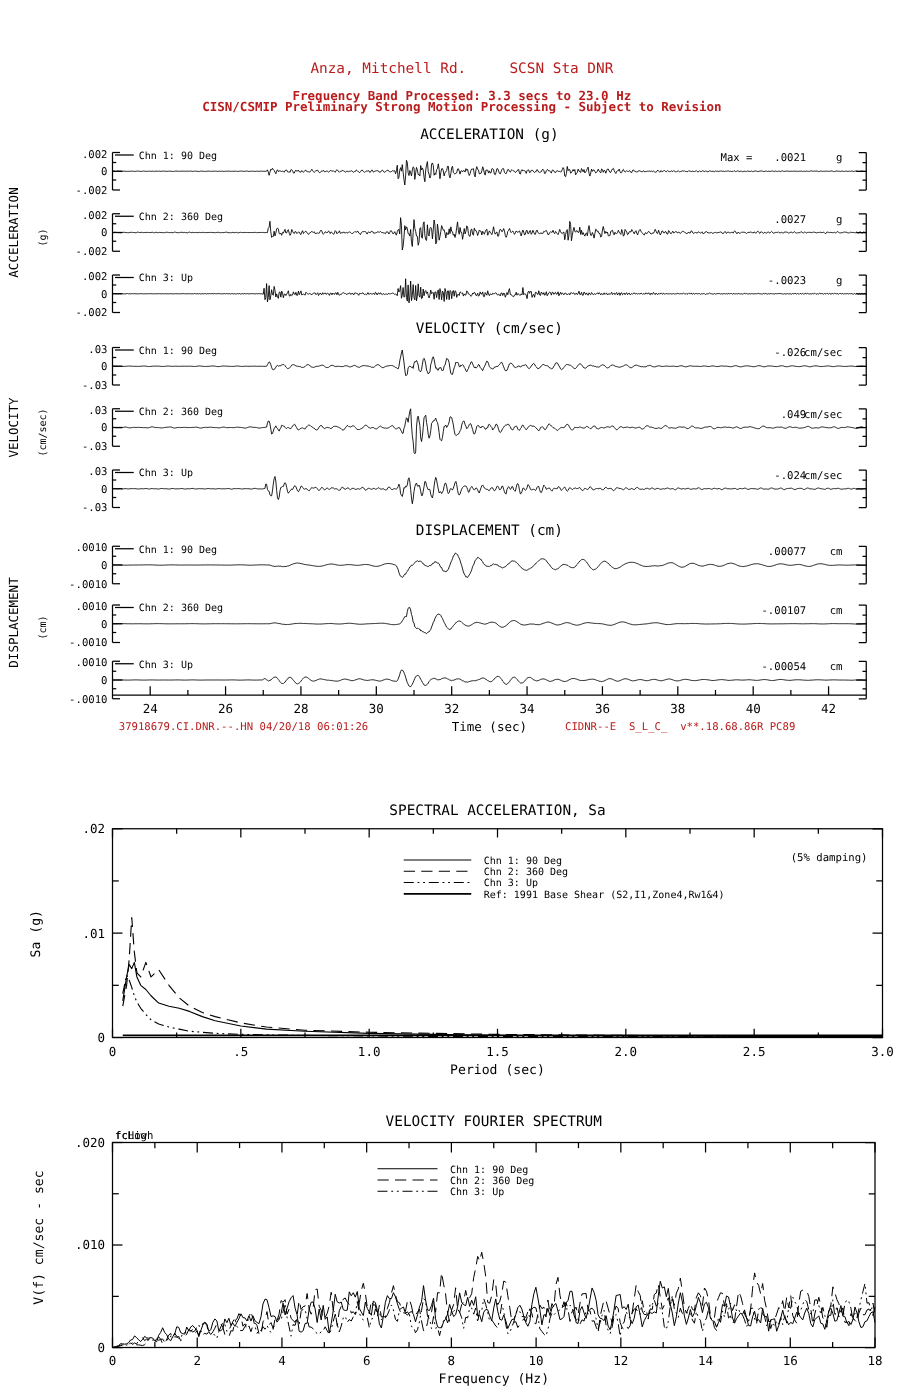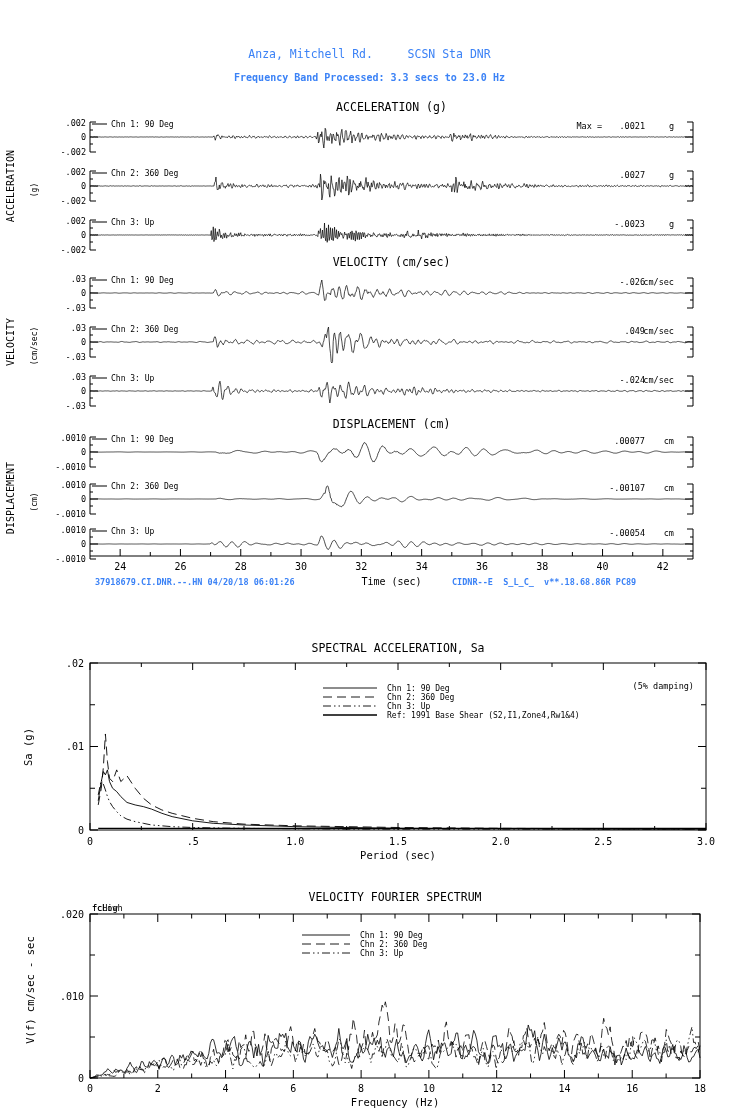--- a/index.html
+++ b/index.html
@@ -1,30 +1,31 @@
 <!DOCTYPE html>
 <html><head>
 <meta charset="utf-8">
 <style>
   html,body{margin:0;padding:0;background:#fff;}
   .page{position:relative;width:739px;height:1115px;background:#ffffff;overflow:hidden;
-        font-family:"DejaVu Sans Mono",monospace;color:#3b82f6;}
+        font-family:"DejaVu Sans Mono",monospace;color:#b91c1c;}
   .hline{position:absolute;left:0;width:739px;text-align:center;white-space:pre;}
   .h-main{font-size:11.5px;line-height:11px;}
   .h-sub{font-size:10px;font-weight:bold;line-height:9px;}
-  .footer{position:absolute;font-size:8.5px;white-space:pre;font-weight:bold;}
+  .footer{position:absolute;font-size:8.5px;white-space:pre;}
   svg text{font-family:"DejaVu Sans Mono",monospace;fill:#000;}
   svg{position:absolute;left:0;top:0;}
 </style>
 </head>
 <body>
 
 <div class="page">
   <div class="hline h-main" style="top:49px">Anza, Mitchell Rd.     SCSN Sta DNR</div>
   <div class="hline h-sub" style="top:73px">Frequency Band Processed: 3.3 secs to 23.0 Hz</div>
+  <div class="hline h-sub" style="top:82px">CISN/CSMIP Preliminary Strong Motion Processing - Subject to Revision</div>
 
   <svg id="plot-svg" width="739" height="1115" viewBox="0 0 739 1115">
       <text x="391.5" y="111" font-size="11.5" text-anchor="middle">ACCELERATION (g)</text>
       <text x="14" y="186" font-size="10" text-anchor="middle" transform="rotate(-90 14 186)">ACCELERATION</text>
       <text x="37" y="190" font-size="8" text-anchor="middle" transform="rotate(-90 37 190)">(g)</text>
       <line x1="90" y1="122" x2="90" y2="152" stroke="#000" stroke-width="1"></line>
       <line x1="693" y1="122" x2="693" y2="152" stroke="#000" stroke-width="1"></line>
       <line x1="90" y1="122" x2="96" y2="122" stroke="#000" stroke-width="1"></line>
       <line x1="693" y1="122" x2="687" y2="122" stroke="#000" stroke-width="1"></line>
       <line x1="90" y1="130" x2="93" y2="130" stroke="#000" stroke-width="1"></line>

